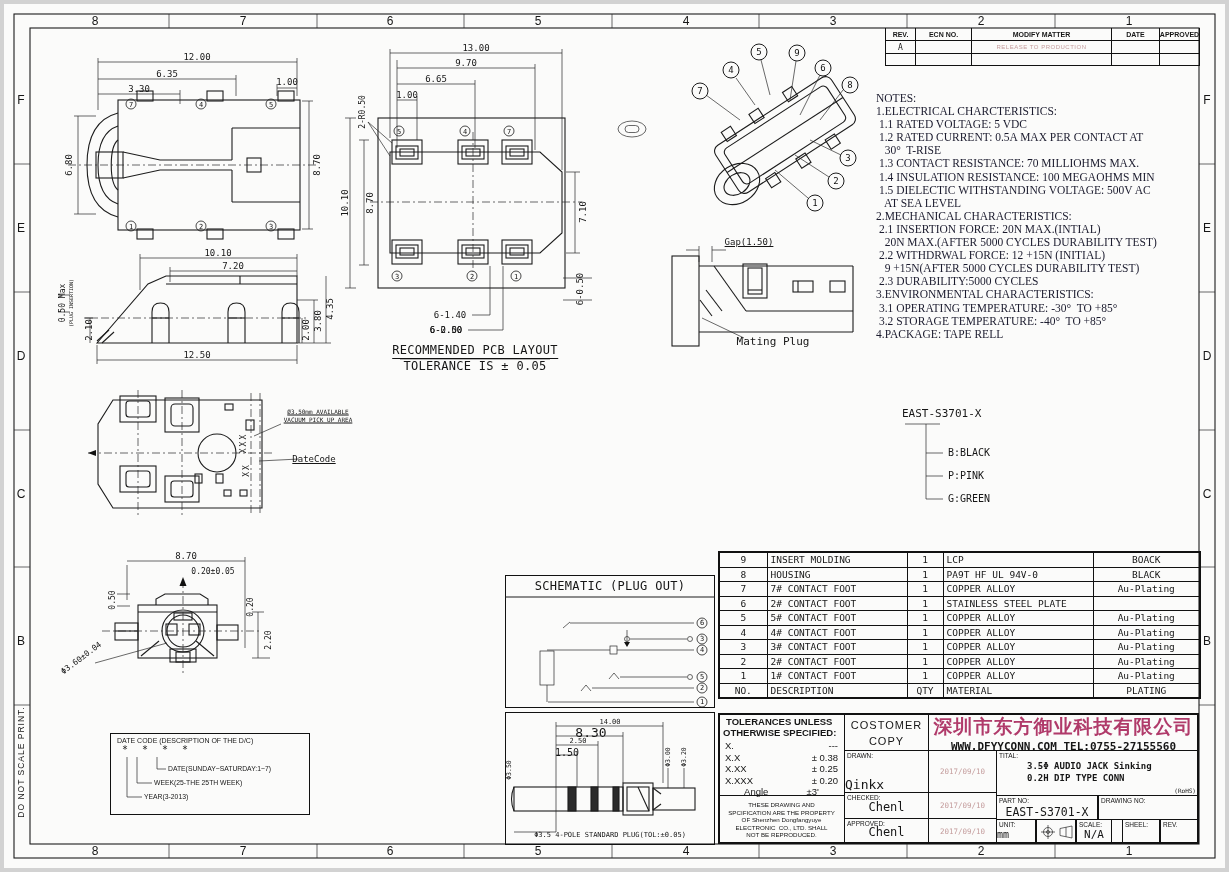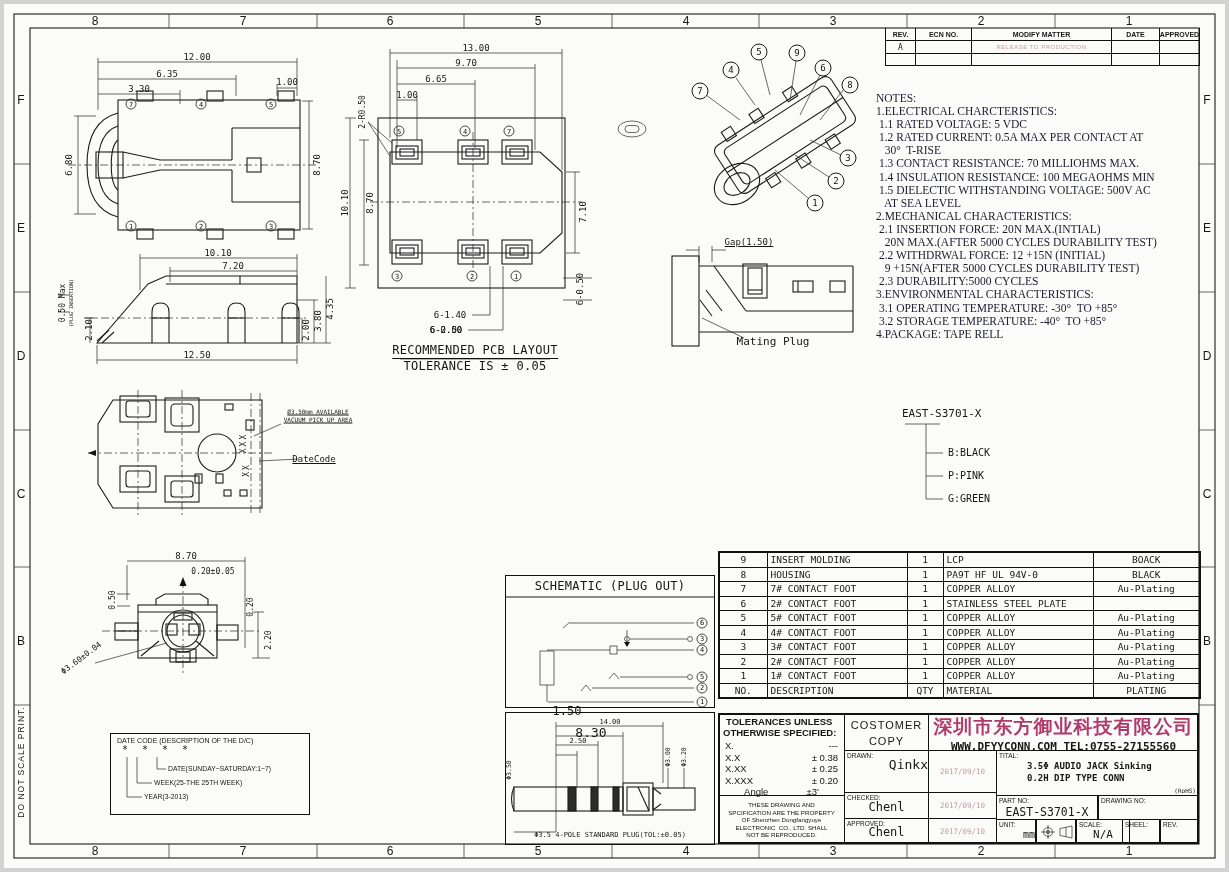--- a/index.html
+++ b/index.html
@@ -604,21 +604,21 @@
         <line x1="598" y1="741" x2="598" y2="787"></line>
       <line x1="556" y1="755" x2="577" y2="755"></line>
         <line x1="577" y1="751" x2="577" y2="787"></line>
       <line x1="668" y1="768" x2="668" y2="788"></line>
         <line x1="684" y1="768" x2="684" y2="788"></line>
     </g>
   </svg>
   <span class="t c" style="left:610px;top:722px;font-size:7px">14.00</span>
   <span class="t c" style="left:591px;top:732px;font-size:13px">8.30</span>
   <span class="t c" style="left:578px;top:741px;font-size:7px">2.50</span>
-  <span class="t c" style="left:567px;top:711px;font-size:12px">1.50</span>
+  <span class="t c" style="left:567px;top:752px;font-size:10px">1.50</span>
   <span class="t cv" style="left:509px;top:770px;font-size:6.5px">Φ3.50</span>
   <span class="t cv" style="left:668px;top:757px;font-size:6.5px">Φ3.00</span>
   <span class="t cv" style="left:684px;top:757px;font-size:6.5px">Φ3.20</span>
   <span class="t c ital" style="left:610px;top:835px;font-size:7px">Φ3.5 4-POLE STANDARD PLUG(TOL:±0.05)</span>
 
   <table class="bom">
     <colgroup>
         <col style="width:48px">
         <col style="width:140px">
         <col style="width:36px">
@@ -727,21 +727,21 @@
 SPCIFICATION ARE THE PROPERTY
 OF Shenzhen Dongfangyuye
 ELECTRONIC  CO., LTD. SHALL
 NOT BE REPRODUCED.</div>
   <div class="bx" style="left:844px;top:713px;width:85px;height:38px;text-align:center;font:11px/16px 'Liberation Sans',sans-serif;letter-spacing:1px;padding-top:3px">
     <div>COSTOMER</div>
     <div>COPY</div>
   </div>
   <div class="bx" style="left:844px;top:750px;width:85px;height:43px">
     <span class="lbl">DRAWN:</span>
-    <div style="font-size:13px;text-align:right;margin-top:6px">Qinkx</div>
+    <div style="font-size:13px;text-align:left;margin-top:26px">Qinkx</div>
   </div>
   <div class="bx muted" style="left:928px;top:750px;width:69px;height:43px;display:flex;align-items:center;justify-content:center;font-size:7.5px">2017/09/10</div>
   <div class="bx" style="left:844px;top:792px;width:85px;height:27px">
     <span class="lbl">CHECKED:</span>
     <div style="font-size:12px;text-align:center;margin-top:7px">Chenl</div>
   </div>
   <div class="bx muted" style="left:928px;top:792px;width:69px;height:27px;display:flex;align-items:center;justify-content:center;font-size:7.5px">2017/09/10</div>
   <div class="bx" style="left:844px;top:818px;width:85px;height:26px">
     <span class="lbl">APPROVED:</span>
     <div style="font-size:12px;text-align:center;margin-top:6px">Chenl</div>
@@ -759,35 +759,35 @@
   </div>
   <div class="bx" style="left:996px;top:795px;width:102px;height:25px">
     <span class="lbl">PART NO:</span>
     <div style="font-size:11.5px;text-align:center;margin-top:9px">EAST-S3701-X</div>
   </div>
   <div class="bx" style="left:1098px;top:795px;width:101px;height:25px">
     <span class="lbl">DRAWING NO:</span>
   </div>
   <div class="bx" style="left:996px;top:819px;width:40px;height:25px">
     <span class="lbl">UNIT:</span>
-    <div style="font-size:10px;text-align:right;margin-top:9px">mm</div>
+    <div style="font-size:10px;text-align:left;margin-top:9px">mm</div>
   </div>
   <div class="bx" style="left:1036px;top:819px;width:40px;height:25px">
     <svg style="left:2px;top:2px" width="36" height="20" viewBox="0 0 36 20">
       <g class="s1">
         <circle cx="9" cy="10" r="4.5"></circle>
           <circle cx="9" cy="10" r="1.5"></circle>
         <line x1="2" y1="10" x2="16" y2="10"></line>
           <line x1="9" y1="3" x2="9" y2="17"></line>
         <path d="M21,6.5 L33,4 V16 L21,13.5 Z"></path>
           <line x1="27" y1="5.2" x2="27" y2="14.8"></line>
       </g>
     </svg>
   </div>
-  <div class="bx" style="left:1076px;top:819px;width:54px;height:25px">
+  <div class="bx" style="left:1076px;top:819px;width:36px;height:25px">
     <span class="lbl">SCALE:</span>
     <div style="font-size:11px;text-align:center;margin-top:8px">N/A</div>
   </div>
   <div class="bx" style="left:1122px;top:819px;width:38px;height:25px">
     <span class="lbl">SHEEL:</span>
   </div>
   <div class="bx" style="left:1160px;top:819px;width:39px;height:25px">
     <span class="lbl">REV.</span>
   </div>
   <div style="position:absolute;left:718px;top:713px;width:481px;height:131px;border:2px solid #111;box-sizing:border-box;pointer-events:none"></div>

